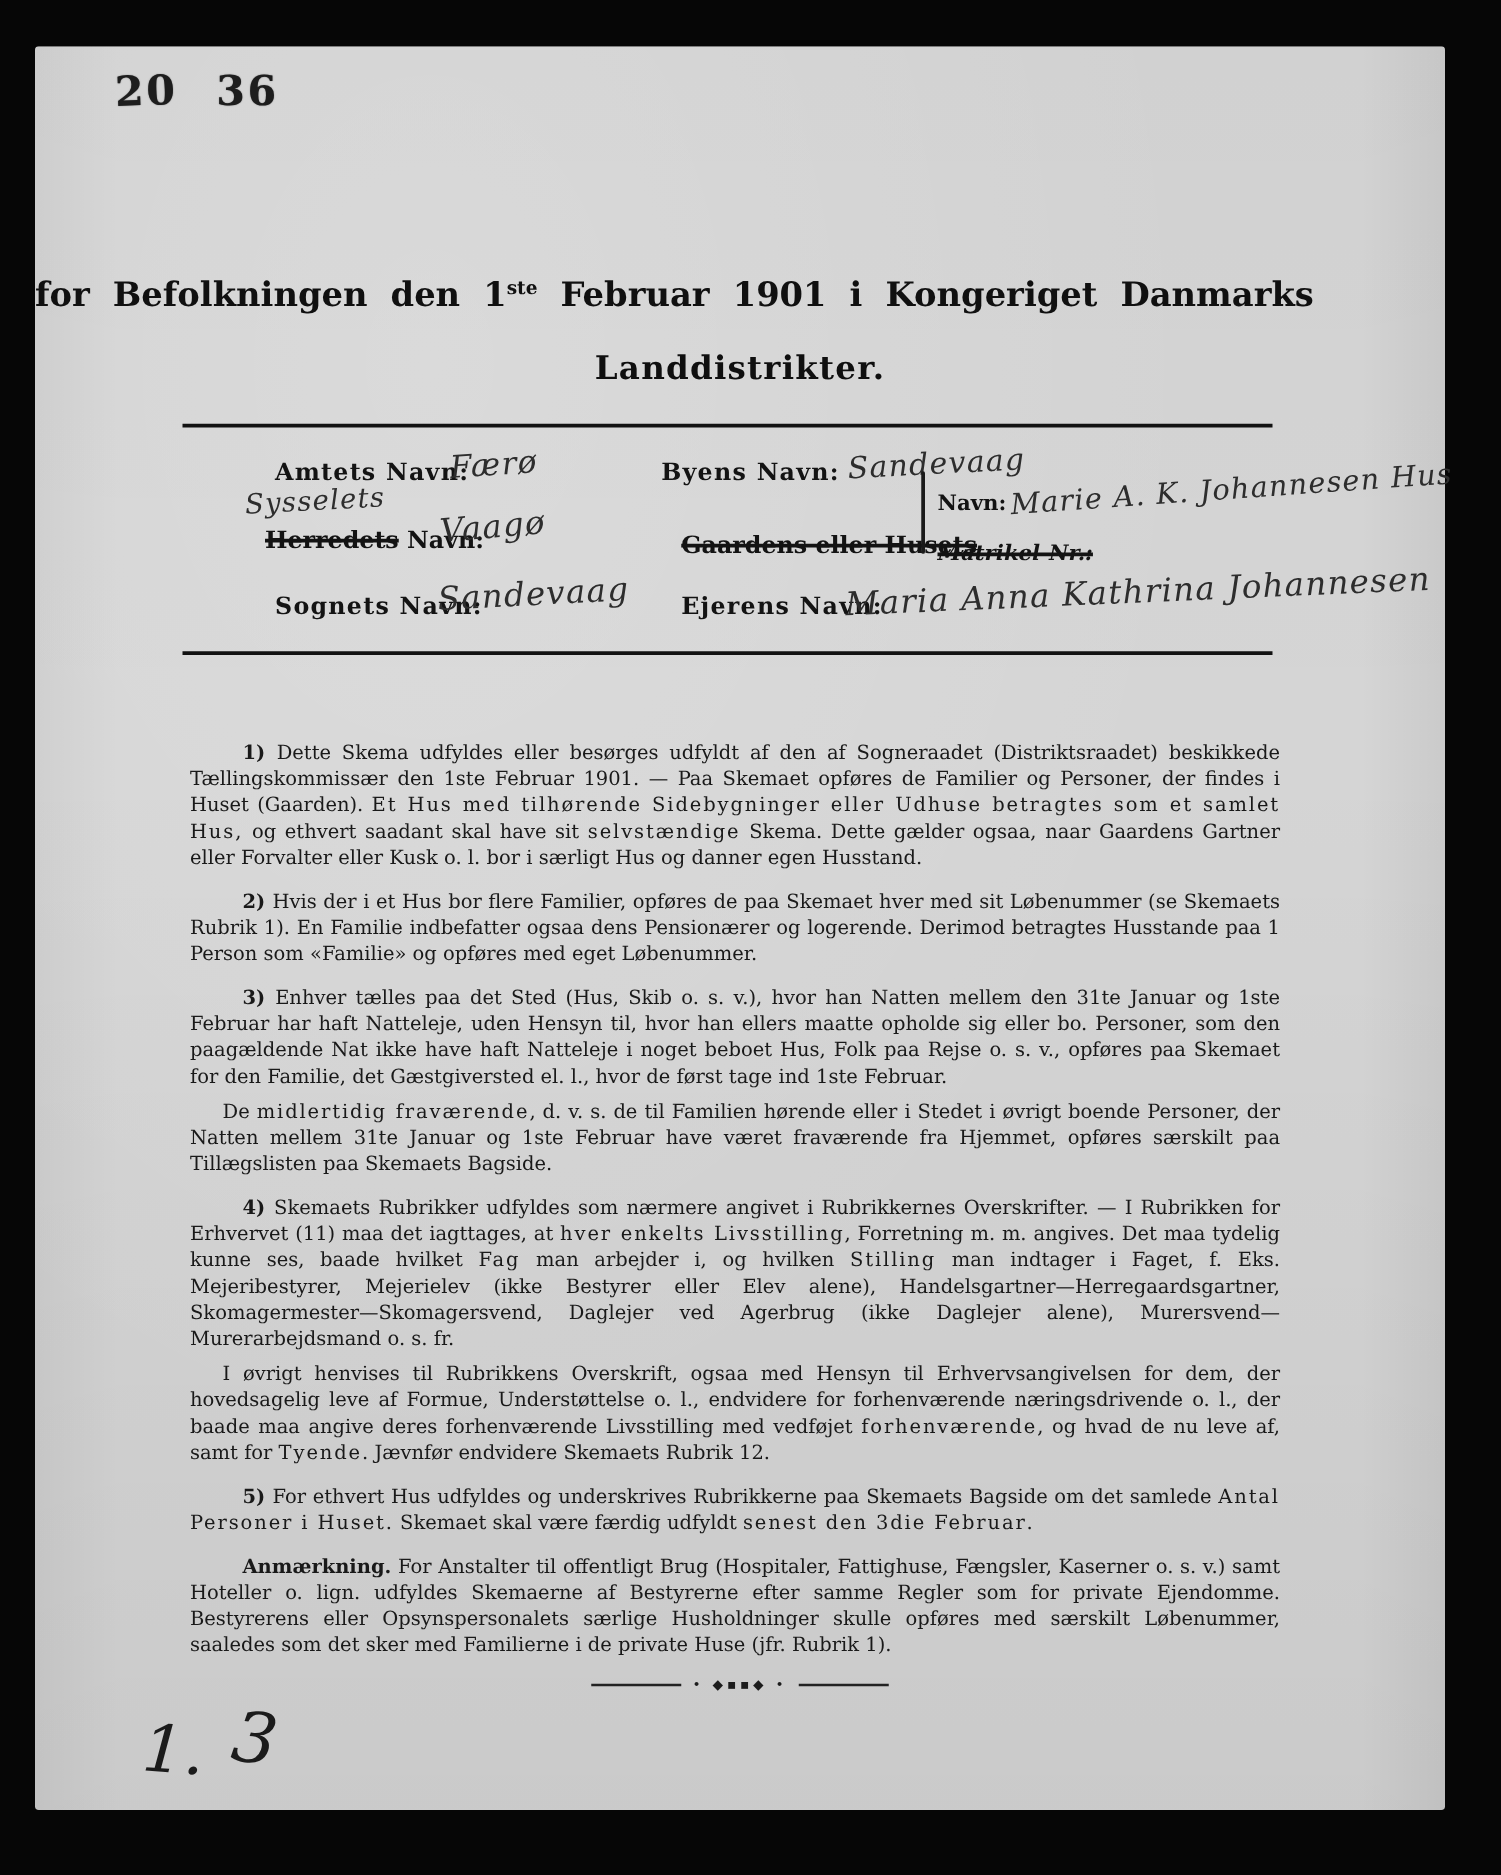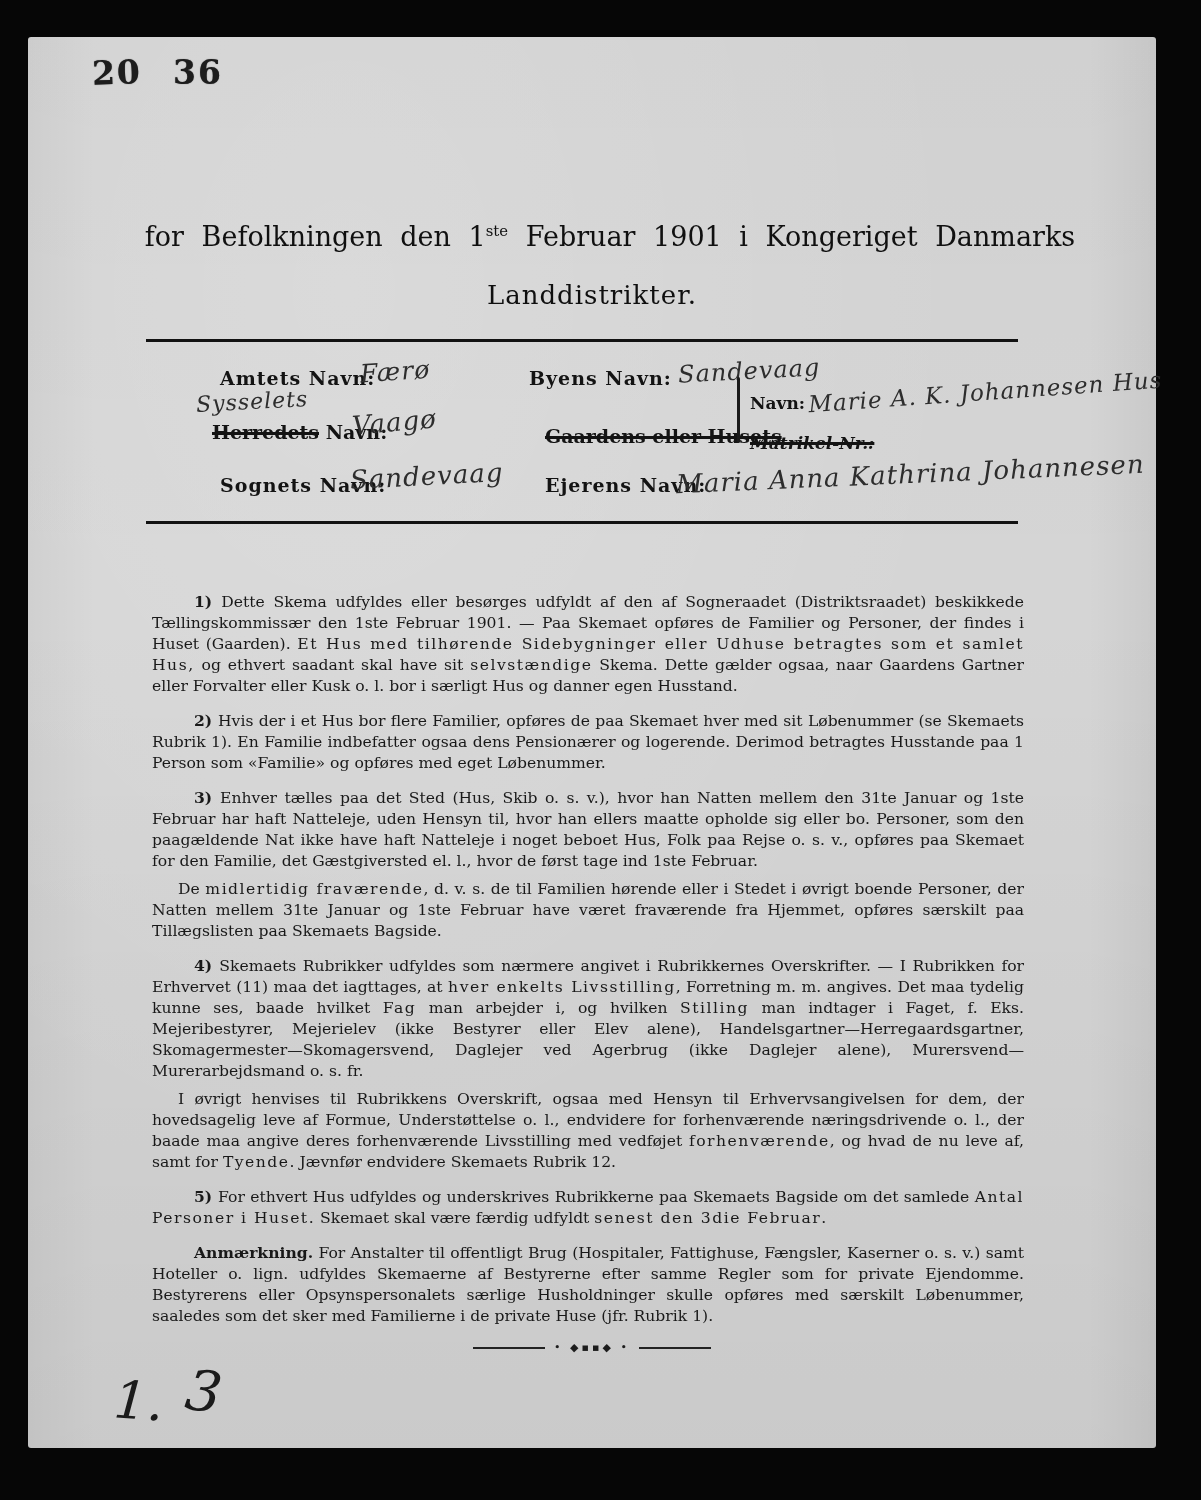--- a/index.html
+++ b/index.html
@@ -14,23 +14,23 @@
     border-radius:3px;
     font-family:"DejaVu Serif","Liberation Serif",serif;
     color:#161616;
   }
   .abs{position:absolute;}
   .stamp{font-size:33px;font-weight:bold;color:#1d1d1d;letter-spacing:2px;text-shadow:0 0 1px rgba(0,0,0,.55);}
   .title-row{left:0;right:0;top:70px;text-align:center;white-space:nowrap;}
   .title-main{font-size:56px;font-weight:bold;letter-spacing:15px;color:#0e0e0e;}
   .title-no{font-size:40px;font-weight:bold;font-style:italic;margin-left:26px;color:#141414;}
   .title-no-val{font-size:33px;margin-left:8px;border-bottom:1px solid rgba(40,40,40,.25);padding:0 14px 2px 2px;}
-  .subtitle{left:0;right:0;top:184px;text-align:center;font-size:27px;font-weight:normal;word-spacing:9px;color:#101010;white-space:nowrap;padding-left:36px;}
+  .subtitle{left:0;right:0;top:184px;text-align:left;font-size:27px;font-weight:bold;word-spacing:9px;color:#101010;white-space:nowrap;}
   .subtitle sup{font-size:0.55em;}
-  .subtitle2{left:0;right:0;top:243px;text-align:center;font-size:26px;font-weight:normal;letter-spacing:1px;color:#0f0f0f;}
+  .subtitle2{left:0;right:0;top:243px;text-align:center;font-size:26px;font-weight:bold;letter-spacing:1px;color:#0f0f0f;}
   .hr{left:118px;width:872px;height:3px;background:#121212;}
   .f-label{font-size:19px;font-weight:bold;color:#131313;white-space:nowrap;}
   .f-label-sm{font-size:17px;font-weight:bold;color:#131313;white-space:nowrap;}
   .struck{text-decoration:line-through;text-decoration-thickness:2.5px;}
   .hw{font-style:italic;color:#2d2d2d;white-space:nowrap;letter-spacing:1px;}
   .brace{width:3px;background:#1a1a1a;border-radius:2px;}
   .regler{left:0;right:0;top:514px;text-align:center;font-size:29px;font-weight:bold;letter-spacing:3px;color:#0e0e0e;}
   .rules{left:117px;top:541px;width:886px;font-size:15.6px;line-height:21px;text-align:justify;color:#191919;}
   .rule{margin:7px;text-indent:26px;}
   .rule.gap{text-indent:42px;margin-top:13px;}

